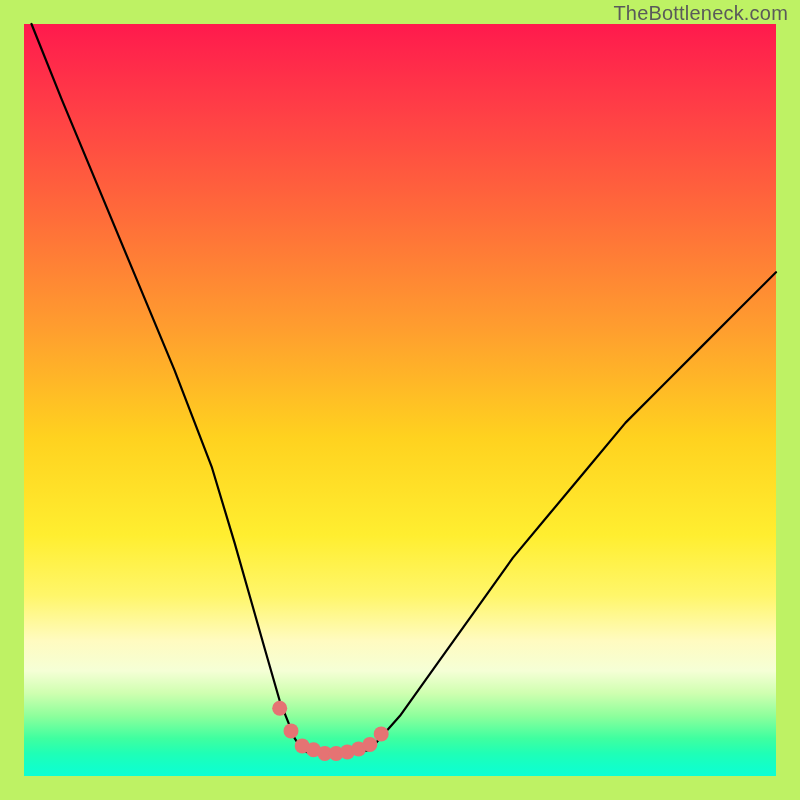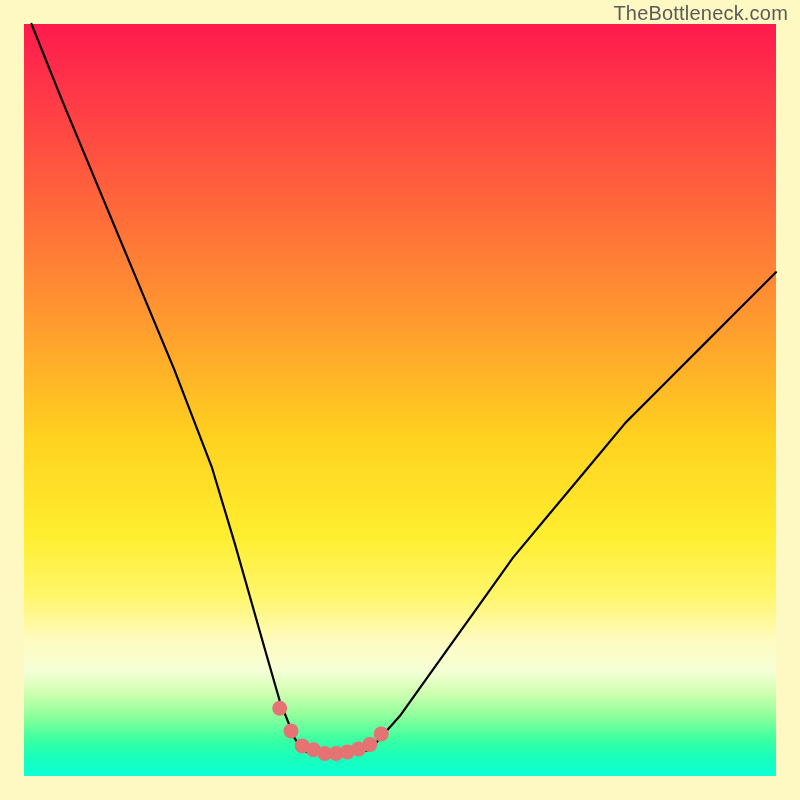--- a/index.html
+++ b/index.html
@@ -9,21 +9,21 @@
     height: 800px;
     overflow: hidden;
     background: #000;
     font-family: Arial, Helvetica, sans-serif;
   }
   .frame {
     position: absolute;
     top: 0; left: 0;
     width: 800px;
     height: 800px;
-    background: #fef9c3;
+    background: #bef264;
   }
   .plot {
     position: absolute;
     top: 24px;
     left: 24px;
     width: 752px;
     height: 752px;
     
     background:
       linear-gradient(to bottom,

